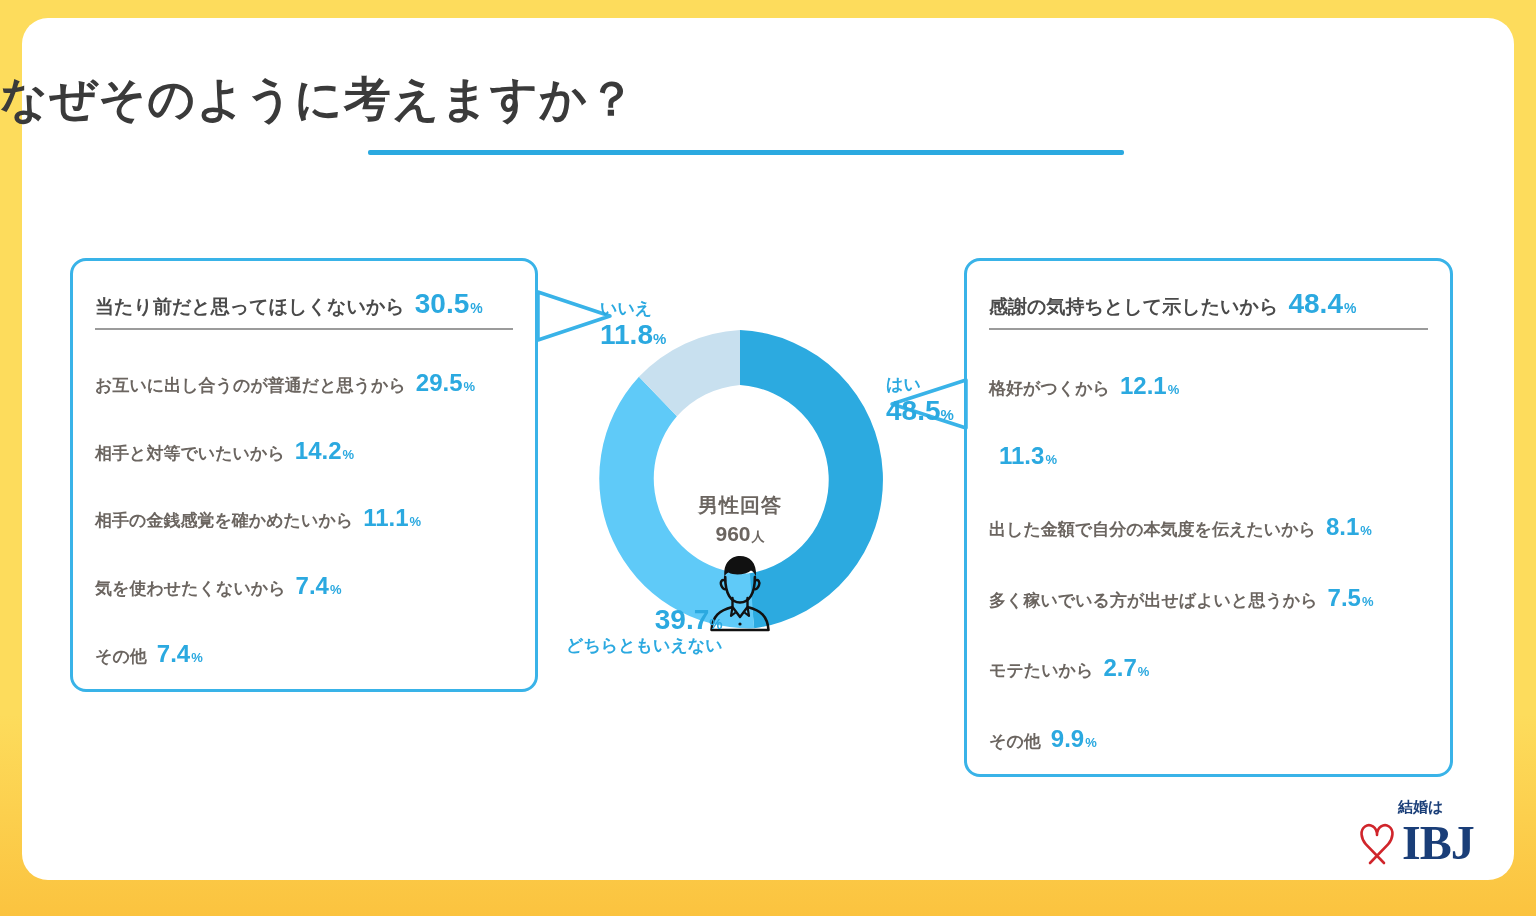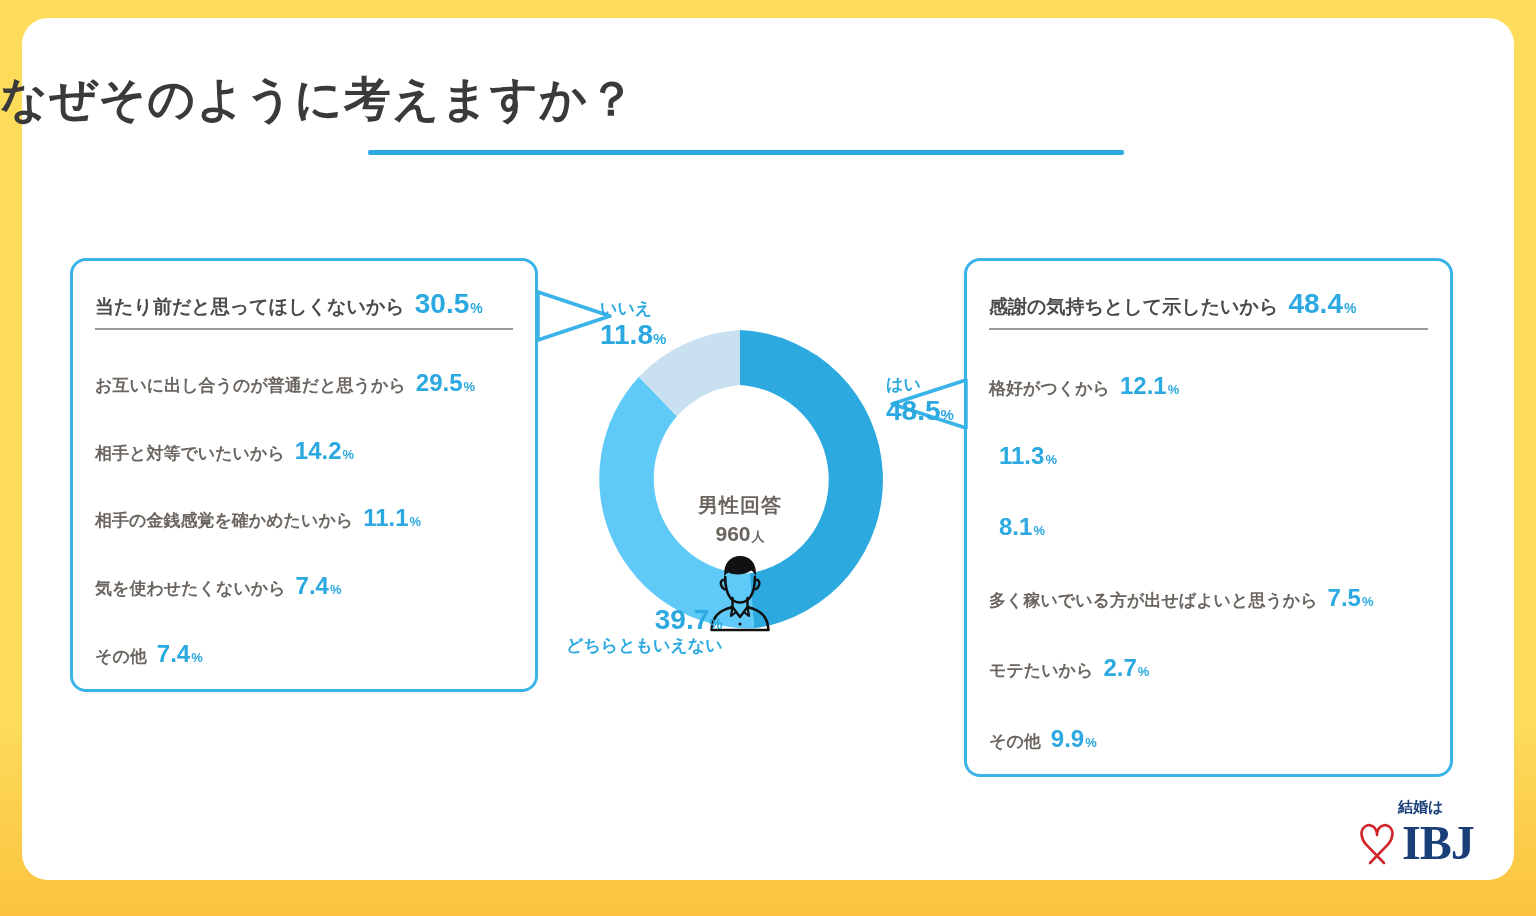--- a/index.html
+++ b/index.html
@@ -246,20 +246,21 @@
         <span class="r-val">12.1</span>
         <span class="r-pct">%</span>
       </div>
 
       <div class="reason-item">
         <span class="r-val">11.3</span>
         <span class="r-pct">%</span>
       </div>
 
       <div class="reason-item">
+        <span class="r-label">出した金額で自分の本気度を伝えたいから</span>
         <span class="r-val">8.1</span>
         <span class="r-pct">%</span>
       </div>
 
       <div class="reason-item">
         <span class="r-label">多く稼いでいる方が出せばよいと思うから</span>
         <span class="r-val">7.5</span>
         <span class="r-pct">%</span>
       </div>
 

